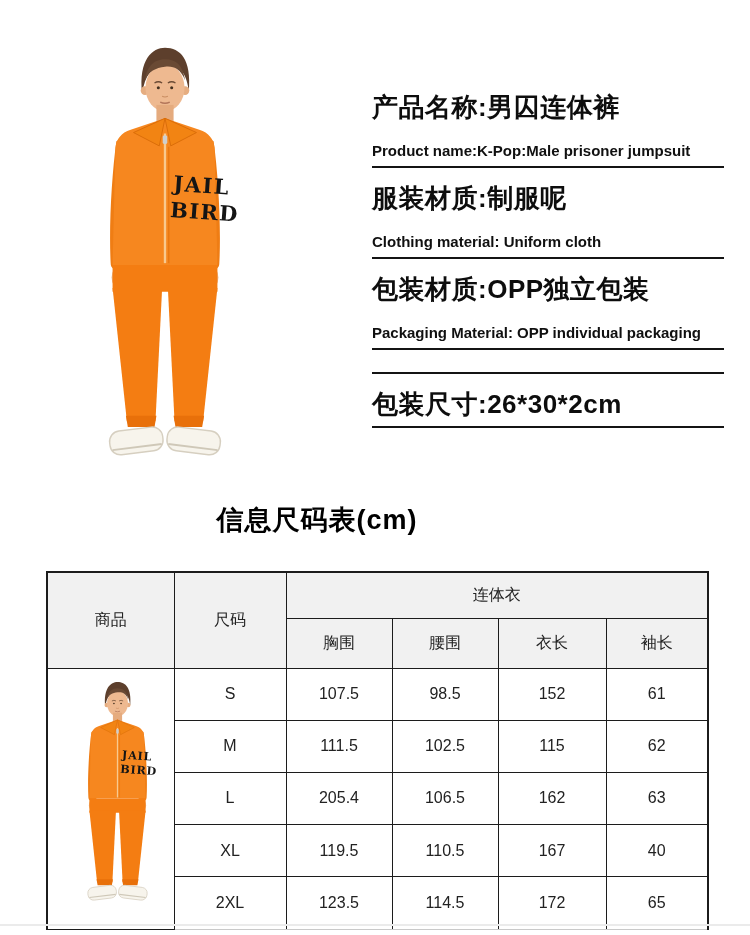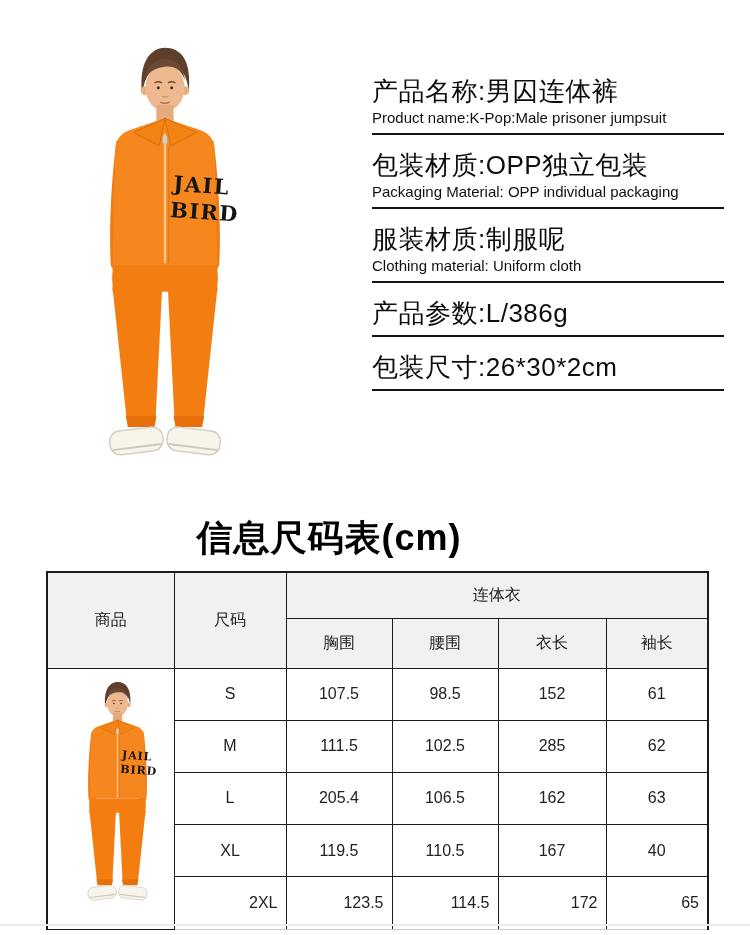--- a/index.html
+++ b/index.html
@@ -17,51 +17,52 @@
   .photo-main {
     position: absolute;
     left: 20px; top: 42px;
     width: 290px; height: 448px;
   }
   .photo-main svg { width: 100%; height: 100%; display: block; }
 
   
   .info-col {
     position: absolute;
-    left: 372px; top: 76px;
+    left: 372px; top: 92px;
     width: 352px;
+    font-weight: bold;
   }
   .info-block {
     border-bottom: 2px solid #141414;
     padding-bottom: 7px;
     margin-bottom: 15px;
   }
   .info-title {
     font-size: 26px;
     line-height: 30px;
     color: #0d0d0d;
     letter-spacing: 0.5px;
     white-space: nowrap;
   }
   .info-sub {
     font-size: 15px;
     line-height: 17px;
-    margin-top: 3px;
+    margin-top: 20px;
     color: #101010;
     white-space: nowrap;
   }
 
   
   .size-heading {
     position: absolute;
     left: 0; top: 498px;
     width: 626px;
-    margin: 16px;
+    margin: 4px;
     text-align: center;
-    font-size: 36px;
+    font-size: 27px;
     font-weight: 700;
     letter-spacing: 1px;
     color: #000;
   }
 
   
   table.size-table {
     position: absolute;
     left: 46px; top: 571px;
     width: 661px;
@@ -76,21 +77,21 @@
     border: 1px solid #1c1c1c;
     text-align: center;
     vertical-align: middle;
     font-weight: 400;
     padding: 8px;
   }
   .size-table thead th { background: #f1f1f1; }
   .size-table .hrow1 { height: 46px; }
   .size-table .hrow2 { height: 50px; font-family: Liberation Serif, serif; }
   .size-table tbody tr { height: 50px; background: #fff; }
-  .size-table tbody tr:last-child td { border-bottom: 1px solid #c9c9c9; text-align: right; }
+  .size-table tbody tr:last-child td { border-bottom: 1px solid #c9c9c9; }
   .photo-cell { background: #fff; }
   .photo-cell svg { display: block; margin: 2px auto; }
 
   
   .bottom-divider {
     position: absolute;
     left: 0; top: 924px;
     width: 750px; height: 2px;
     background: #ebebeb;
   }
@@ -170,29 +171,28 @@
       <use href="#model-figure"></use>
     </svg>
   </div>
 
   <div class="info-col">
     <div class="info-block">
       <div class="info-title">产品名称:男囚连体裤</div>
       <div class="info-sub">Product name:K-Pop:Male prisoner jumpsuit</div>
     </div>
     <div class="info-block">
+      <div class="info-title">服装材质:制服呢</div>
+      <div class="info-sub">Clothing material: Uniform cloth</div>
+    </div>
+    <div class="info-block">
       <div class="info-title">包装材质:OPP独立包装</div>
       <div class="info-sub">Packaging Material: OPP individual packaging</div>
     </div>
     <div class="info-block">
-      <div class="info-title">服装材质:制服呢</div>
-      <div class="info-sub">Clothing material: Uniform cloth</div>
-    </div>
-    <div class="info-block">
-      <div class="info-title">产品参数:L/386g</div>
     </div>
     <div class="info-block">
       <div class="info-title">包装尺寸:26*30*2cm</div>
     </div>
   </div>
 
   <h2 class="size-heading">信息尺码表(cm)</h2>
 
   <table class="size-table">
     <colgroup>
@@ -226,21 +226,21 @@
         <td>S</td>
         <td>107.5</td>
         <td>98.5</td>
         <td>152</td>
         <td>61</td>
       </tr>
       <tr>
         <td>M</td>
         <td>111.5</td>
         <td>102.5</td>
-        <td>285</td>
+        <td>115</td>
         <td>62</td>
       </tr>
       <tr>
         <td>L</td>
         <td>205.4</td>
         <td>106.5</td>
         <td>162</td>
         <td>63</td>
       </tr>
       <tr>

